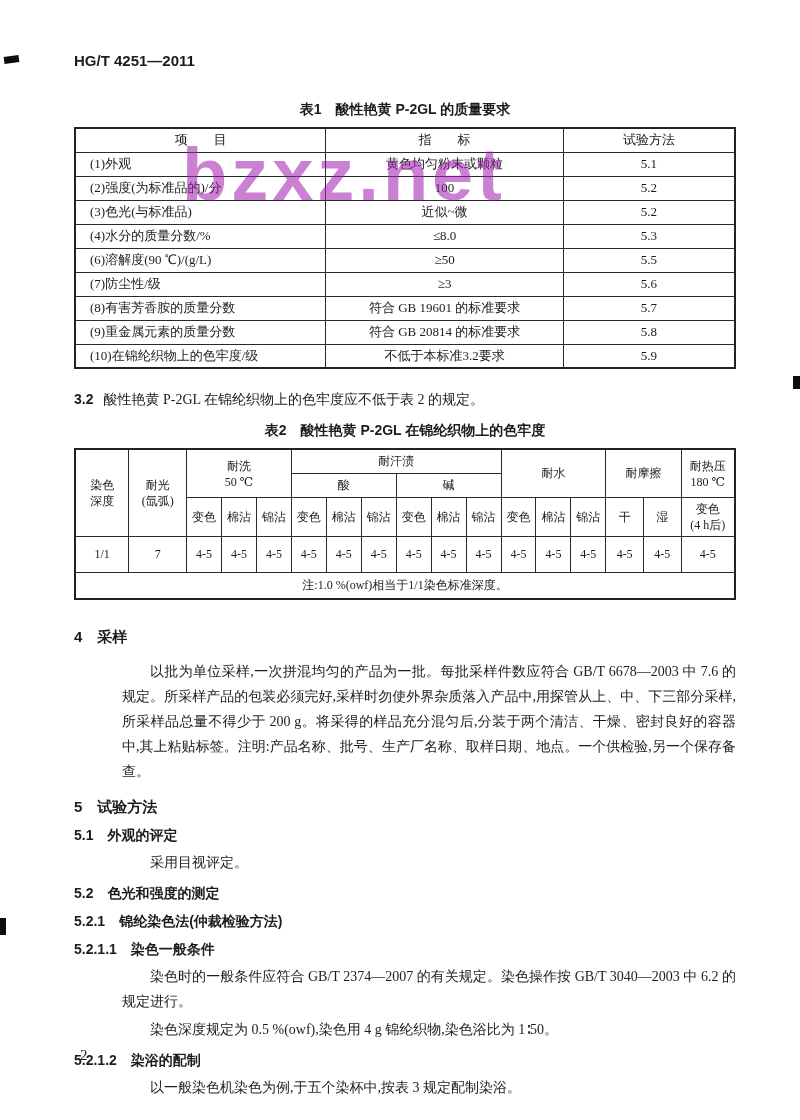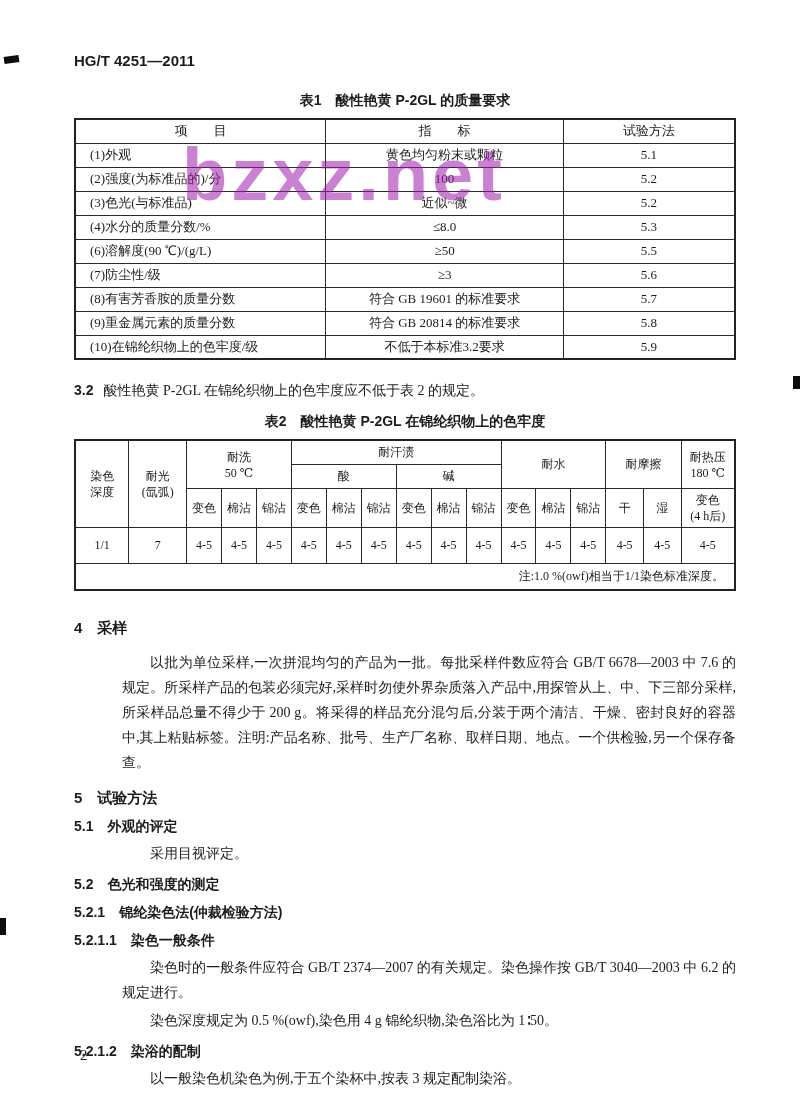--- a/index.html
+++ b/index.html
@@ -6,42 +6,42 @@
   html,body { margin:0; padding:0; background:#e8e8e8; }
   .page {
     position:relative; width:800px; height:1120px; margin:0 auto;
     background:#ffffff; overflow:hidden;
     padding:48px 64px 0 74px;
     font-family:"Liberation Serif","DejaVu Serif",serif;
     color:#1c1c1c;
   }
   .std-no {
     font-family:"Liberation Sans","DejaVu Sans",sans-serif;
-    font-weight:bold; font-size:15px; margin:4px 0 23px 0;
+    font-weight:bold; font-size:15px; margin:4px 0 32px 0;
   }
   .tbl-caption {
     text-align:center; font-weight:bold; font-size:14px;
     font-family:"Liberation Sans","DejaVu Sans",sans-serif;
     margin:10px 0 8px 0;
   }
   
   table { border-collapse:collapse; width:100%; table-layout:fixed; }
   .t1 { border:2px solid #222; font-size:13px; }
   .t1 th, .t1 td { border:1px solid #2a2a2a; padding:2px 14px; height:24px; text-align:center; font-weight:normal;font-family:Liberation Serif, serif; }
   .t1 td.c0 { text-align:left; padding-left:14px; }
   .t1 col.t1c0 { width:38%; } .t1 col.t1c1 { width:36%; } .t1 col.t1c2 { width:26%; }
   
   .clause { font-size:14px; margin:18px 0 8px 0; line-height:24px; }
   .clause .num { font-family:"Liberation Sans","DejaVu Sans",sans-serif; font-weight:bold; margin-right:10px; }
   
   .t2 { border:2px solid #222; font-size:12px; }
   .t2 th, .t2 td { border:1px solid #2a2a2a; padding:3px 1px; text-align:center; font-weight:normal; vertical-align:middle; }
   .t2 .pre { white-space:pre-line; line-height:16px; }
   .t2 td { height:36px; }
-  .t2 td.note { text-align:right; padding:4px 10px; height:auto; font-size:12px; }
+  .t2 td.note { text-align:center; padding:4px 10px; height:auto; font-size:12px; }
   
   .h2 {
     font-family:"Liberation Sans","DejaVu Sans",sans-serif;
     font-weight:bold; font-size:15px; margin:28px 0 12px 0;
   }
   .h2.tight { margin:14px 0 10px 0; }
   .h3 {
     font-family:"Liberation Sans","DejaVu Sans",sans-serif;
     font-weight:bold; font-size:14px; margin:10px 0 5px 0;
   }

